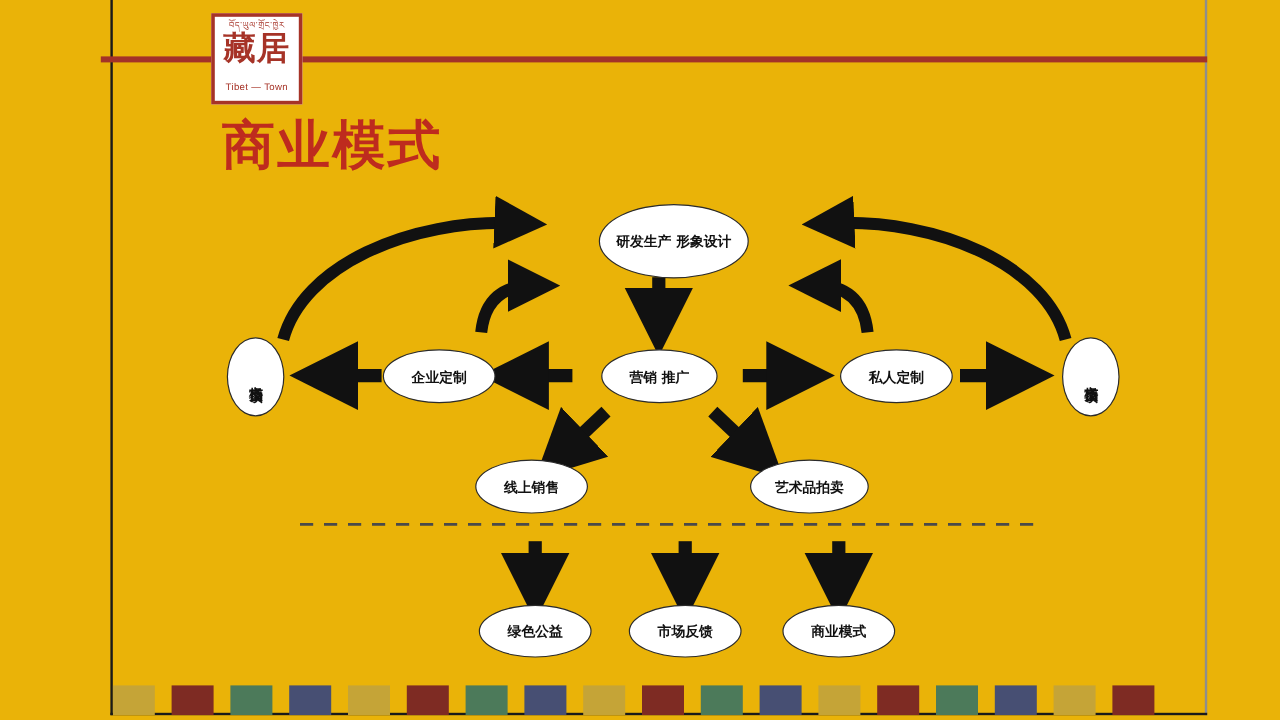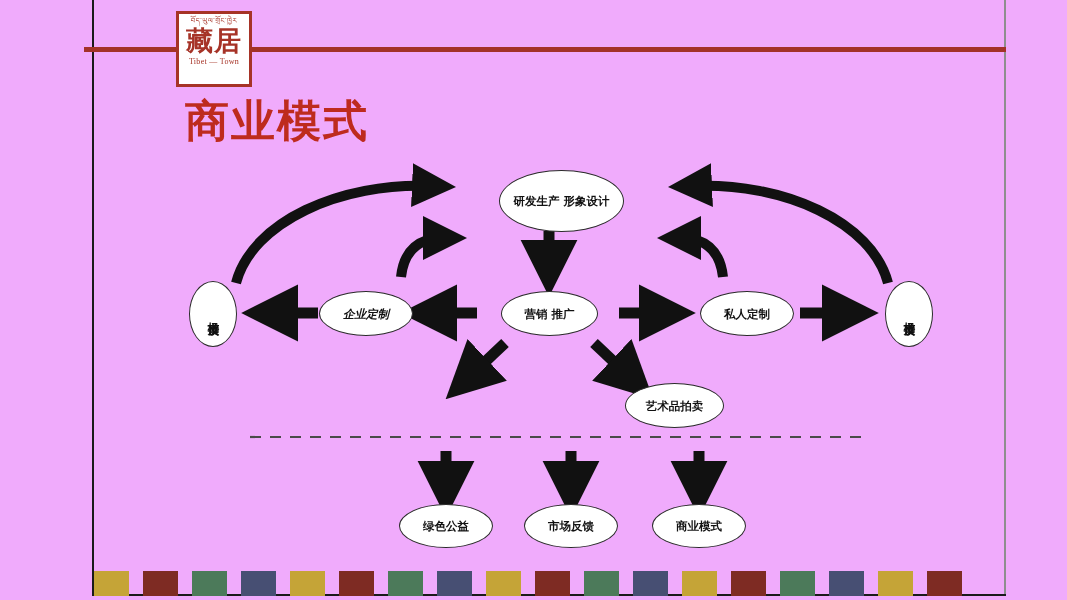--- a/index.html
+++ b/index.html
@@ -7,21 +7,21 @@
     padding: 0;
     background: #ffffff;
   }
   body {
     font-family: "DejaVu Sans", "Liberation Sans", sans-serif;
   }
   #slide {
     position: relative;
     width: 1067px;
     height: 600px;
-    background: #f0abfc;
+    background: #eab308;
     overflow: hidden;
   }
 
   
   .frame-left {
     position: absolute;
     left: 92px;
     top: 0px;
     width: 2px;
     height: 596px;
@@ -87,22 +87,22 @@
     font-weight: bold;
     font-family: "DejaVu Sans", sans-serif;
     margin-top: 1px;
   }
   .logo-latin {
     font-size: 8px;
     color: #a63327;
     letter-spacing: 0.3px;
     line-height: 10px;
     white-space: nowrap;
-    margin-top: 1px;
-    font-family: Liberation Serif, serif;
+    margin-top: 12px;
+    font-family: Liberation Sans, sans-serif;
   }
 
   
   .slide-title {
     position: absolute;
     left: 185px;
     top: 96px;
     font-size: 44px;
     font-weight: bold;
     color: #be2b1e;
@@ -266,36 +266,39 @@
     </svg>
 
     <div class="node" style="left:499px; top:170px; width:125px; height:62px;">
       <span>研发生产 形象设计</span>
     </div>
 
     <div class="node vertical" style="left:189px; top:281px; width:48px; height:66px;">
       <span>市场反馈</span>
     </div>
 
-    <div class="node" style="left:319px; top:291px; width:94px; height:45px;font-style:italic;">
+    <div class="node" style="left:319px; top:291px; width:94px; height:45px;">
       <span>企业定制</span>
     </div>
 
     <div class="node" style="left:700px; top:291px; width:94px; height:45px;">
       <span>私人定制</span>
     </div>
 
     <div class="node" style="left:501px; top:291px; width:97px; height:45px;">
       <span>营销 推广</span>
     </div>
 
     <div class="node vertical" style="left:885px; top:281px; width:48px; height:66px;">
       <span>市场反馈</span>
     </div>
 
+    <div class="node" style="left:396px; top:383px; width:94px; height:45px;">
+      <span>线上销售</span>
+    </div>
 
     <div class="node" style="left:399px; top:504px; width:94px; height:44px;">
       <span>绿色公益</span>
     </div>
 
     <div class="node" style="left:625px; top:383px; width:99px; height:45px;">
       <span>艺术品拍卖</span>
     </div>
 
     <div class="node" style="left:524px; top:504px; width:94px; height:44px;">

